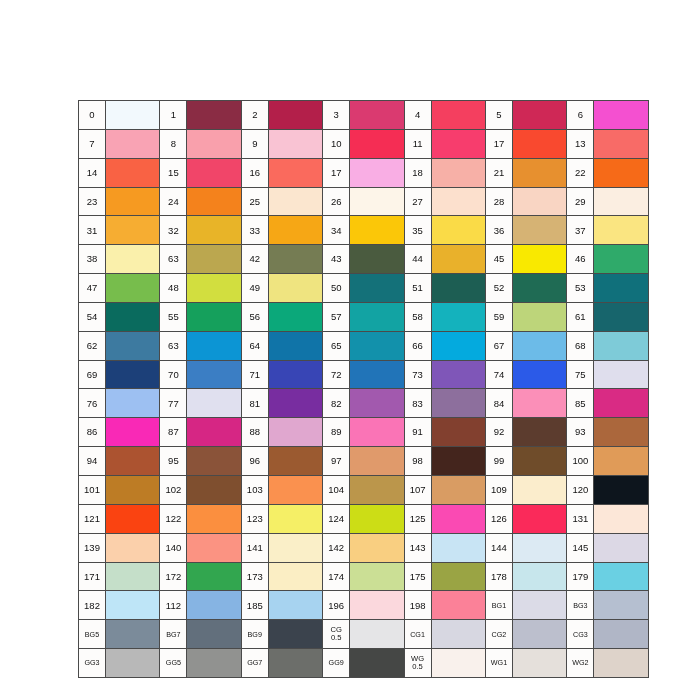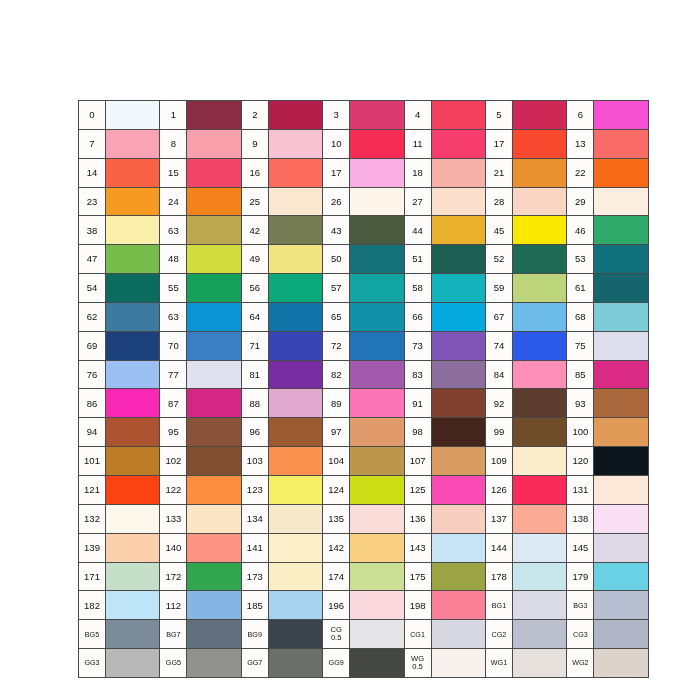--- a/index.html
+++ b/index.html
@@ -118,20 +118,36 @@
           <td class="label-cell">26</td>
           <td class="swatch-cell" title="#fdf5e9" style="background: rgb(253, 245, 233);"></td>
           <td class="label-cell">27</td>
           <td class="swatch-cell" title="#fce0cd" style="background: rgb(252, 224, 205);"></td>
           <td class="label-cell">28</td>
           <td class="swatch-cell" title="#f9d5c3" style="background: rgb(249, 213, 195);"></td>
           <td class="label-cell">29</td>
           <td class="swatch-cell" title="#fbeee1" style="background: rgb(251, 238, 225);"></td>
         </tr>
         <tr>
+          <td class="label-cell">31</td>
+          <td class="swatch-cell" title="#f6ad32" style="background: rgb(246, 173, 50);"></td>
+          <td class="label-cell">32</td>
+          <td class="swatch-cell" title="#e8b428" style="background: rgb(232, 180, 40);"></td>
+          <td class="label-cell">33</td>
+          <td class="swatch-cell" title="#f6a715" style="background: rgb(246, 167, 21);"></td>
+          <td class="label-cell">34</td>
+          <td class="swatch-cell" title="#fbc708" style="background: rgb(251, 199, 8);"></td>
+          <td class="label-cell">35</td>
+          <td class="swatch-cell" title="#fadb47" style="background: rgb(250, 219, 71);"></td>
+          <td class="label-cell">36</td>
+          <td class="swatch-cell" title="#d6b374" style="background: rgb(214, 179, 116);"></td>
+          <td class="label-cell">37</td>
+          <td class="swatch-cell" title="#fae581" style="background: rgb(250, 229, 129);"></td>
+        </tr>
+        <tr>
           <td class="label-cell">38</td>
           <td class="swatch-cell" title="#faf0ab" style="background: rgb(250, 240, 171);"></td>
           <td class="label-cell">63</td>
           <td class="swatch-cell" title="#bba74f" style="background: rgb(187, 167, 79);"></td>
           <td class="label-cell">42</td>
           <td class="swatch-cell" title="#757c53" style="background: rgb(117, 124, 83);"></td>
           <td class="label-cell">43</td>
           <td class="swatch-cell" title="#4a5b3f" style="background: rgb(74, 91, 63);"></td>
           <td class="label-cell">44</td>
           <td class="swatch-cell" title="#e9b12b" style="background: rgb(233, 177, 43);"></td>
@@ -276,36 +292,20 @@
           <td class="label-cell">123</td>
           <td class="swatch-cell" title="#f5ef66" style="background: rgb(245, 239, 102);"></td>
           <td class="label-cell">124</td>
           <td class="swatch-cell" title="#ccdd16" style="background: rgb(204, 221, 22);"></td>
           <td class="label-cell">125</td>
           <td class="swatch-cell" title="#fa4ab3" style="background: rgb(250, 74, 179);"></td>
           <td class="label-cell">126</td>
           <td class="swatch-cell" title="#fa2a5a" style="background: rgb(250, 42, 90);"></td>
           <td class="label-cell">131</td>
           <td class="swatch-cell" title="#fce7d8" style="background: rgb(252, 231, 216);"></td>
-        </tr>
-        <tr>
-          <td class="label-cell">132</td>
-          <td class="swatch-cell" title="#fcf8ec" style="background: rgb(252, 248, 236);"></td>
-          <td class="label-cell">133</td>
-          <td class="swatch-cell" title="#fbe5c4" style="background: rgb(251, 229, 196);"></td>
-          <td class="label-cell">134</td>
-          <td class="swatch-cell" title="#f7e8c9" style="background: rgb(247, 232, 201);"></td>
-          <td class="label-cell">135</td>
-          <td class="swatch-cell" title="#fadcd8" style="background: rgb(250, 220, 216);"></td>
-          <td class="label-cell">136</td>
-          <td class="swatch-cell" title="#f8cec0" style="background: rgb(248, 206, 192);"></td>
-          <td class="label-cell">137</td>
-          <td class="swatch-cell" title="#fbaa96" style="background: rgb(251, 170, 150);"></td>
-          <td class="label-cell">138</td>
-          <td class="swatch-cell" title="#f9dff4" style="background: rgb(249, 223, 244);"></td>
         </tr>
         <tr>
           <td class="label-cell">139</td>
           <td class="swatch-cell" title="#fbd0ab" style="background: rgb(251, 208, 171);"></td>
           <td class="label-cell">140</td>
           <td class="swatch-cell" title="#fb9382" style="background: rgb(251, 147, 130);"></td>
           <td class="label-cell">141</td>
           <td class="swatch-cell" title="#faefc8" style="background: rgb(250, 239, 200);"></td>
           <td class="label-cell">142</td>
           <td class="swatch-cell" title="#f9cf81" style="background: rgb(249, 207, 129);"></td>

